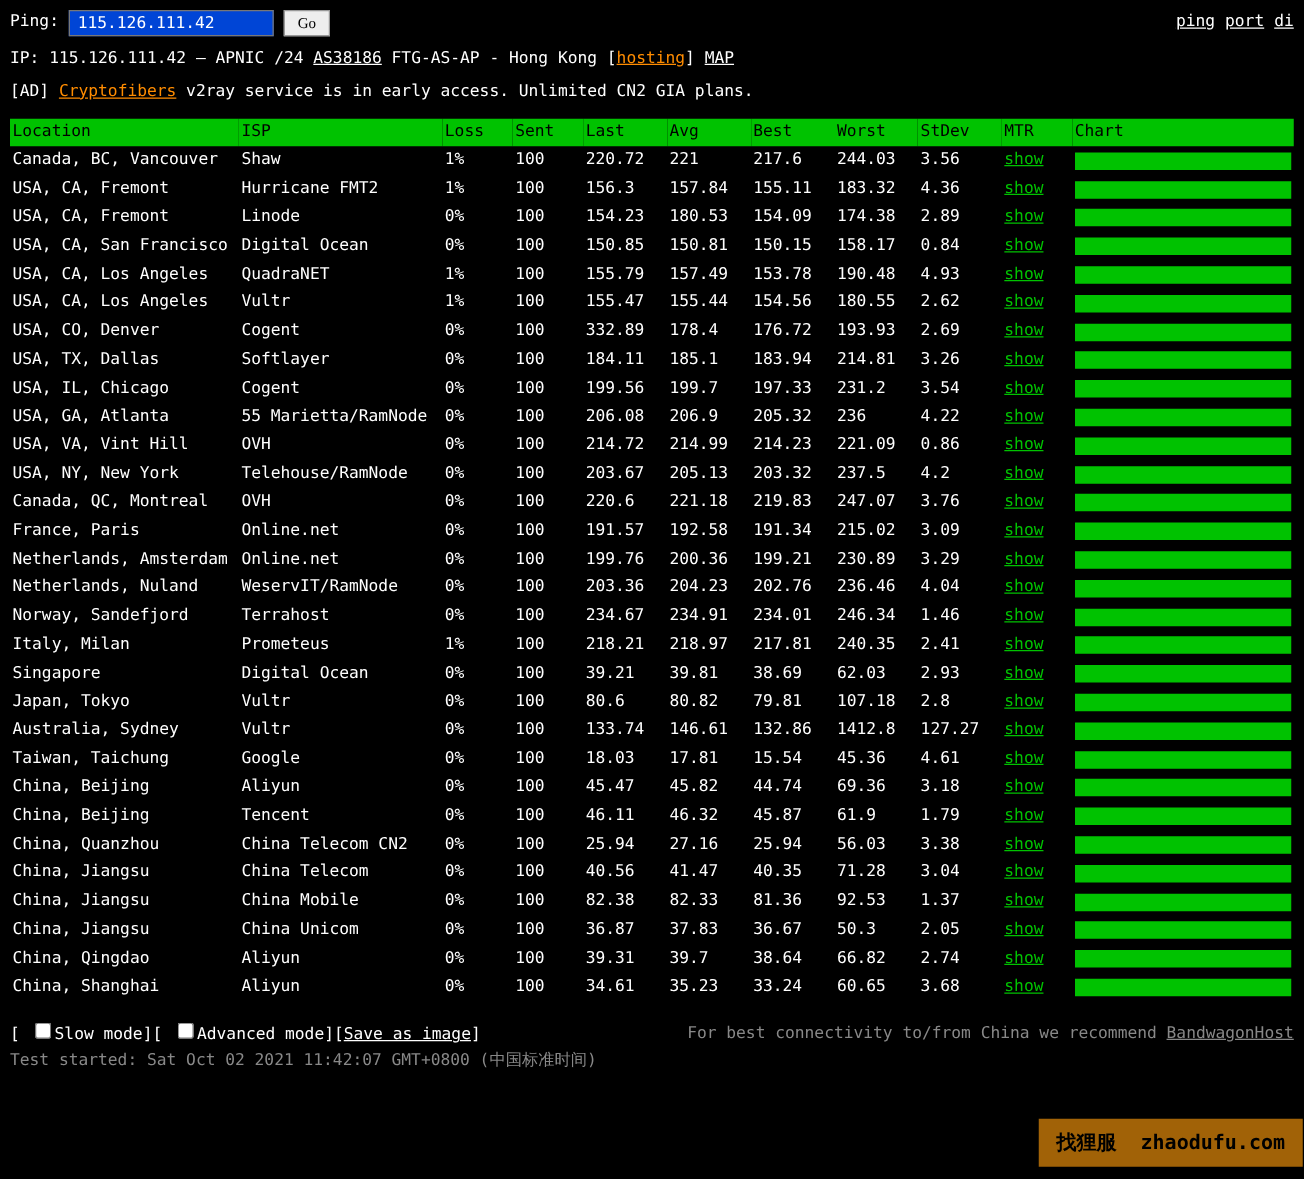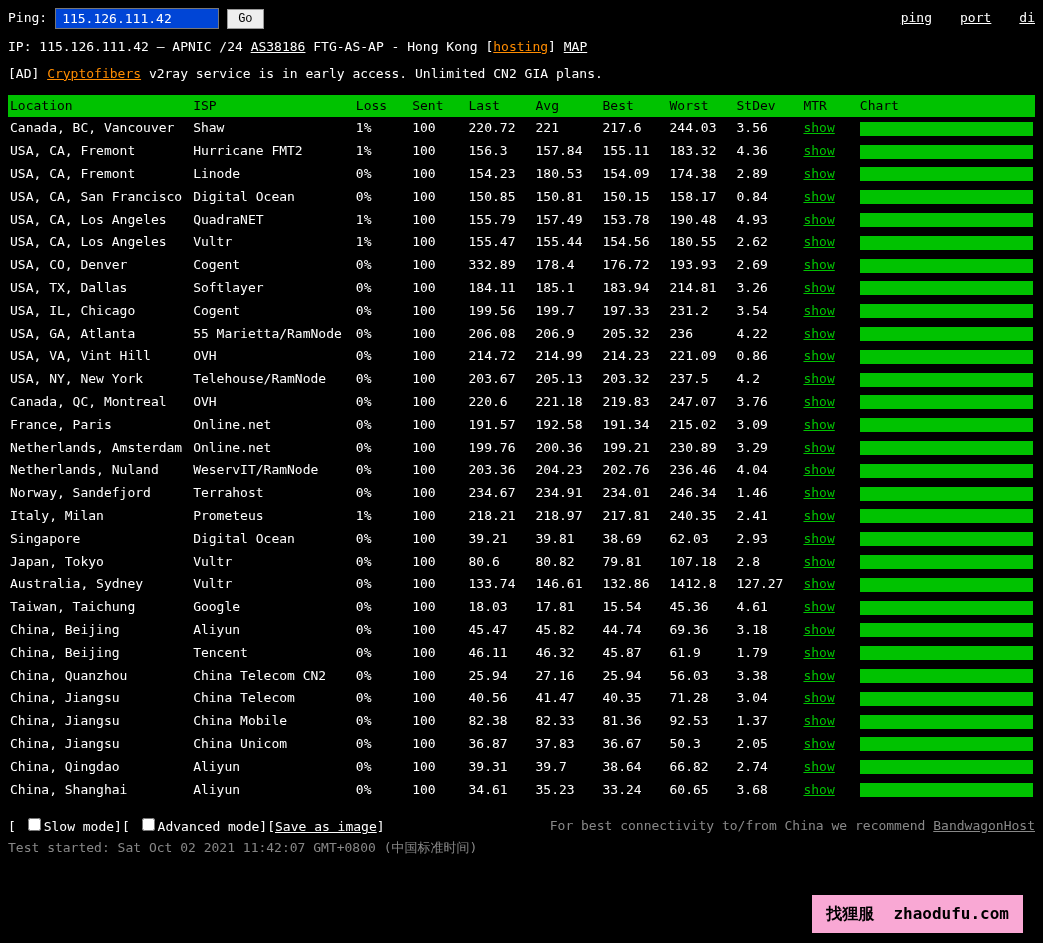--- a/index.html
+++ b/index.html
@@ -30,28 +30,28 @@
     color: #fff;
     font-family: inherit;
     font-size: inherit;
     padding: 2px 6px;
     width: 150px;
   }
   .go-btn {
     background: #eee;
     border: 1px solid #999;
     color: #000;
-    font-family: Liberation Mono, monospace;
+    font-family: Liberation Serif, serif;
     font-size: 12px;
     padding: 2px 10px;
     cursor: pointer;
   }
   .navlinks {
     display: flex;
-    gap: 28px;
+    gap: 8px;
   }
   .navlinks a {
     color: #fff;
     text-decoration: underline;
   }
   .info-line {
     margin: 6px 0;
   }
   .link-u {
     color: #fff;
@@ -101,22 +101,22 @@
     justify-content: space-between;
     align-items: center;
   }
   .cb-label { color:#fff; }
   .recommend { color:#888; }
   .recommend a { color:#888; text-decoration: underline;}
   .save-link { color:#fff; text-decoration: underline;}
   .watermark-label {
     position: fixed;
     bottom: 10px;
-    right: 20px;
-    background:#f9a8d4;
+    right: 1px;
+    background:#a16207;
     color:#000;
     padding:6px 14px;
     font-weight:bold;
     font-size:16px;
   }
 </style>
 </head>
 <body>
 
 <div class="topbar">

